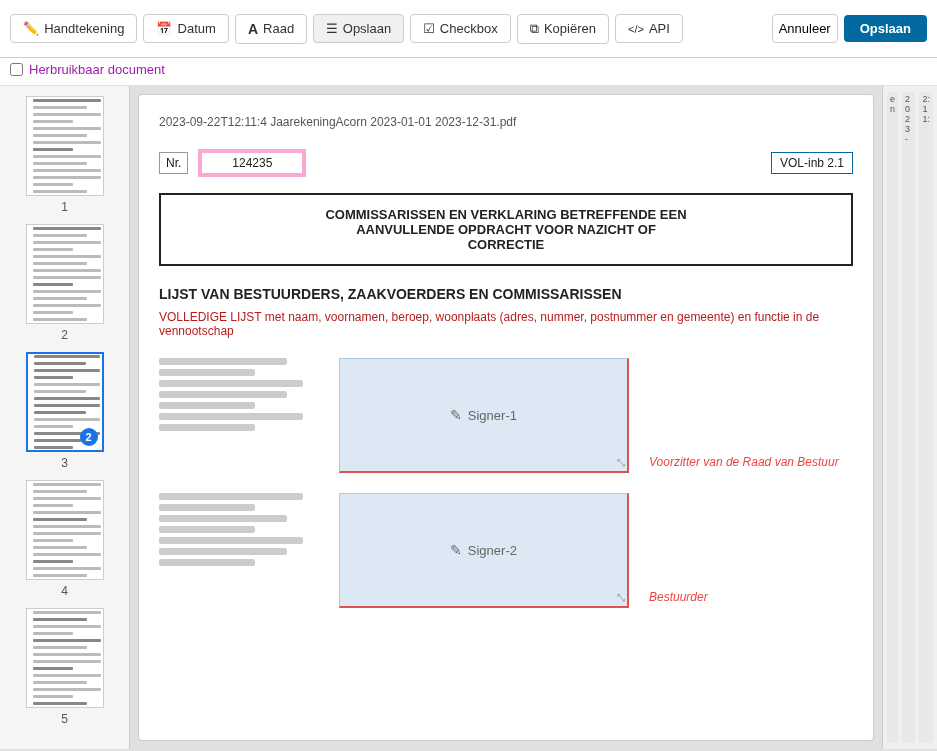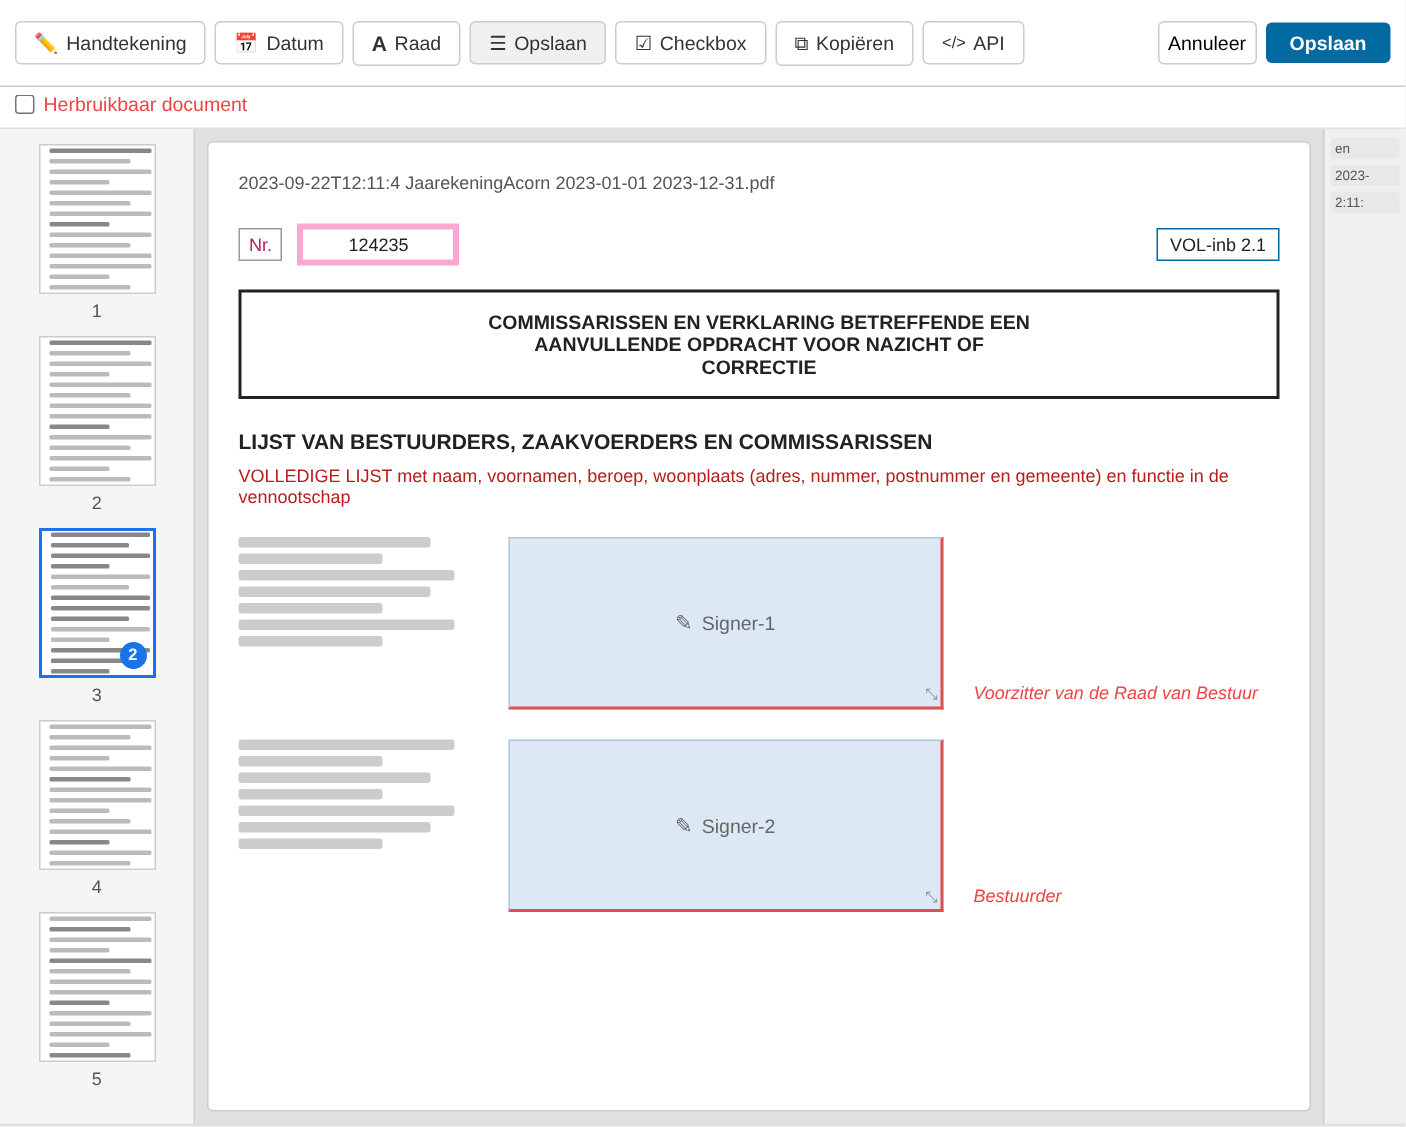--- a/index.html
+++ b/index.html
@@ -61,21 +61,21 @@
     
     .checkbox-row {
       background: #fff;
       padding: 4px 10px 8px 10px;
       display: flex;
       align-items: center;
       gap: 6px;
       border-bottom: 1px solid #e0e0e0;
     }
     .checkbox-row label {
-      color: #ef4444;
+      color: #a21caf;
       font-size: 13px;
       cursor: pointer;
     }
 
     
     .main-layout {
       display: flex;
       height: calc(751px - 58px - 30px);
     }
 
@@ -171,21 +171,21 @@
     }
 
     .doc-header-row {
       display: flex;
       align-items: center;
       gap: 10px;
       margin-bottom: 16px;
     }
     .doc-nr-label {
       font-size: 12px;
-      color: #be185d;
+      color: #0f172a;
       padding: 3px 6px;
       border: 1px solid #999;
     }
     .doc-nr-value {
       font-size: 12px;
       border: 4px solid #f9a8d4;
       padding: 3px 30px;
     }
     .doc-vol-box {
       margin-left: auto;
@@ -284,21 +284,21 @@
 
     
     .right-side-info {
       width: 55px;
       background: #f0f0f0;
       border-left: 1px solid #ccc;
       font-size: 9px;
       color: #555;
       padding: 6px 4px;
       display: flex;
-      flex-direction: column;
+      flex-direction: row;
       gap: 4px;
       overflow: hidden;
     }
     .rsi-block {
       background: #e8e8e8;
       padding: 2px 3px;
       border-radius: 2px;
       word-break: break-all;
     }
   </style>

